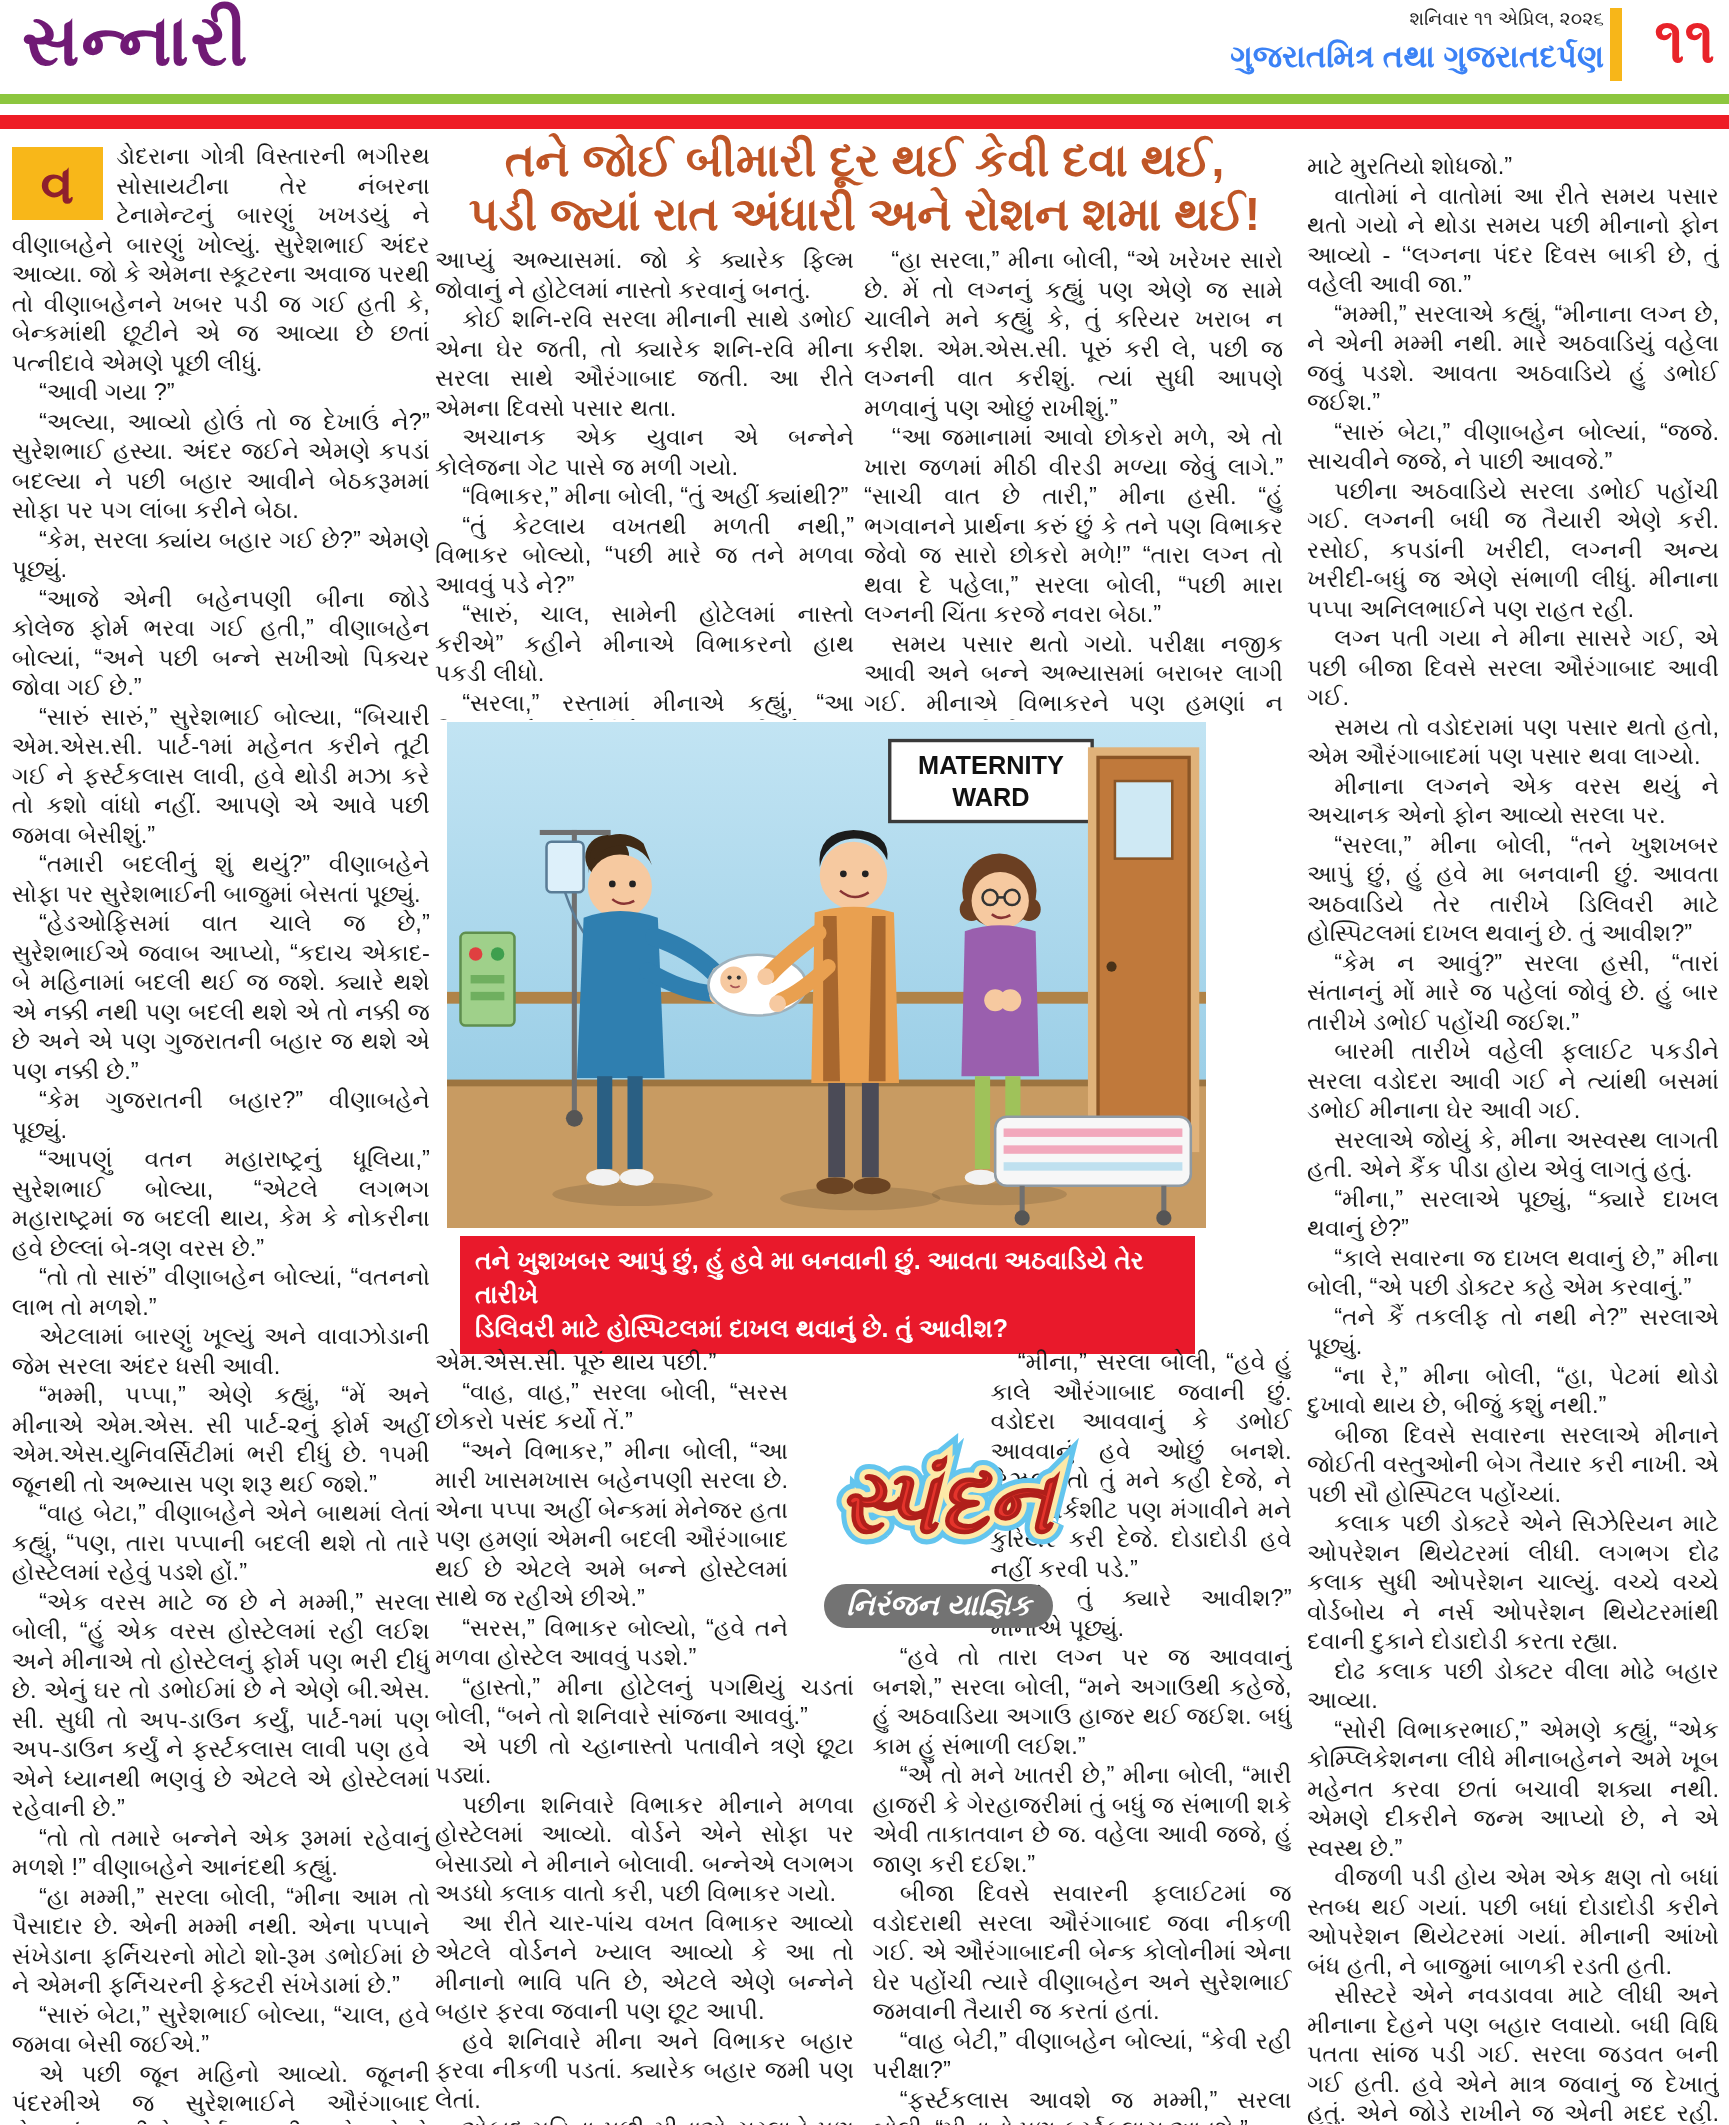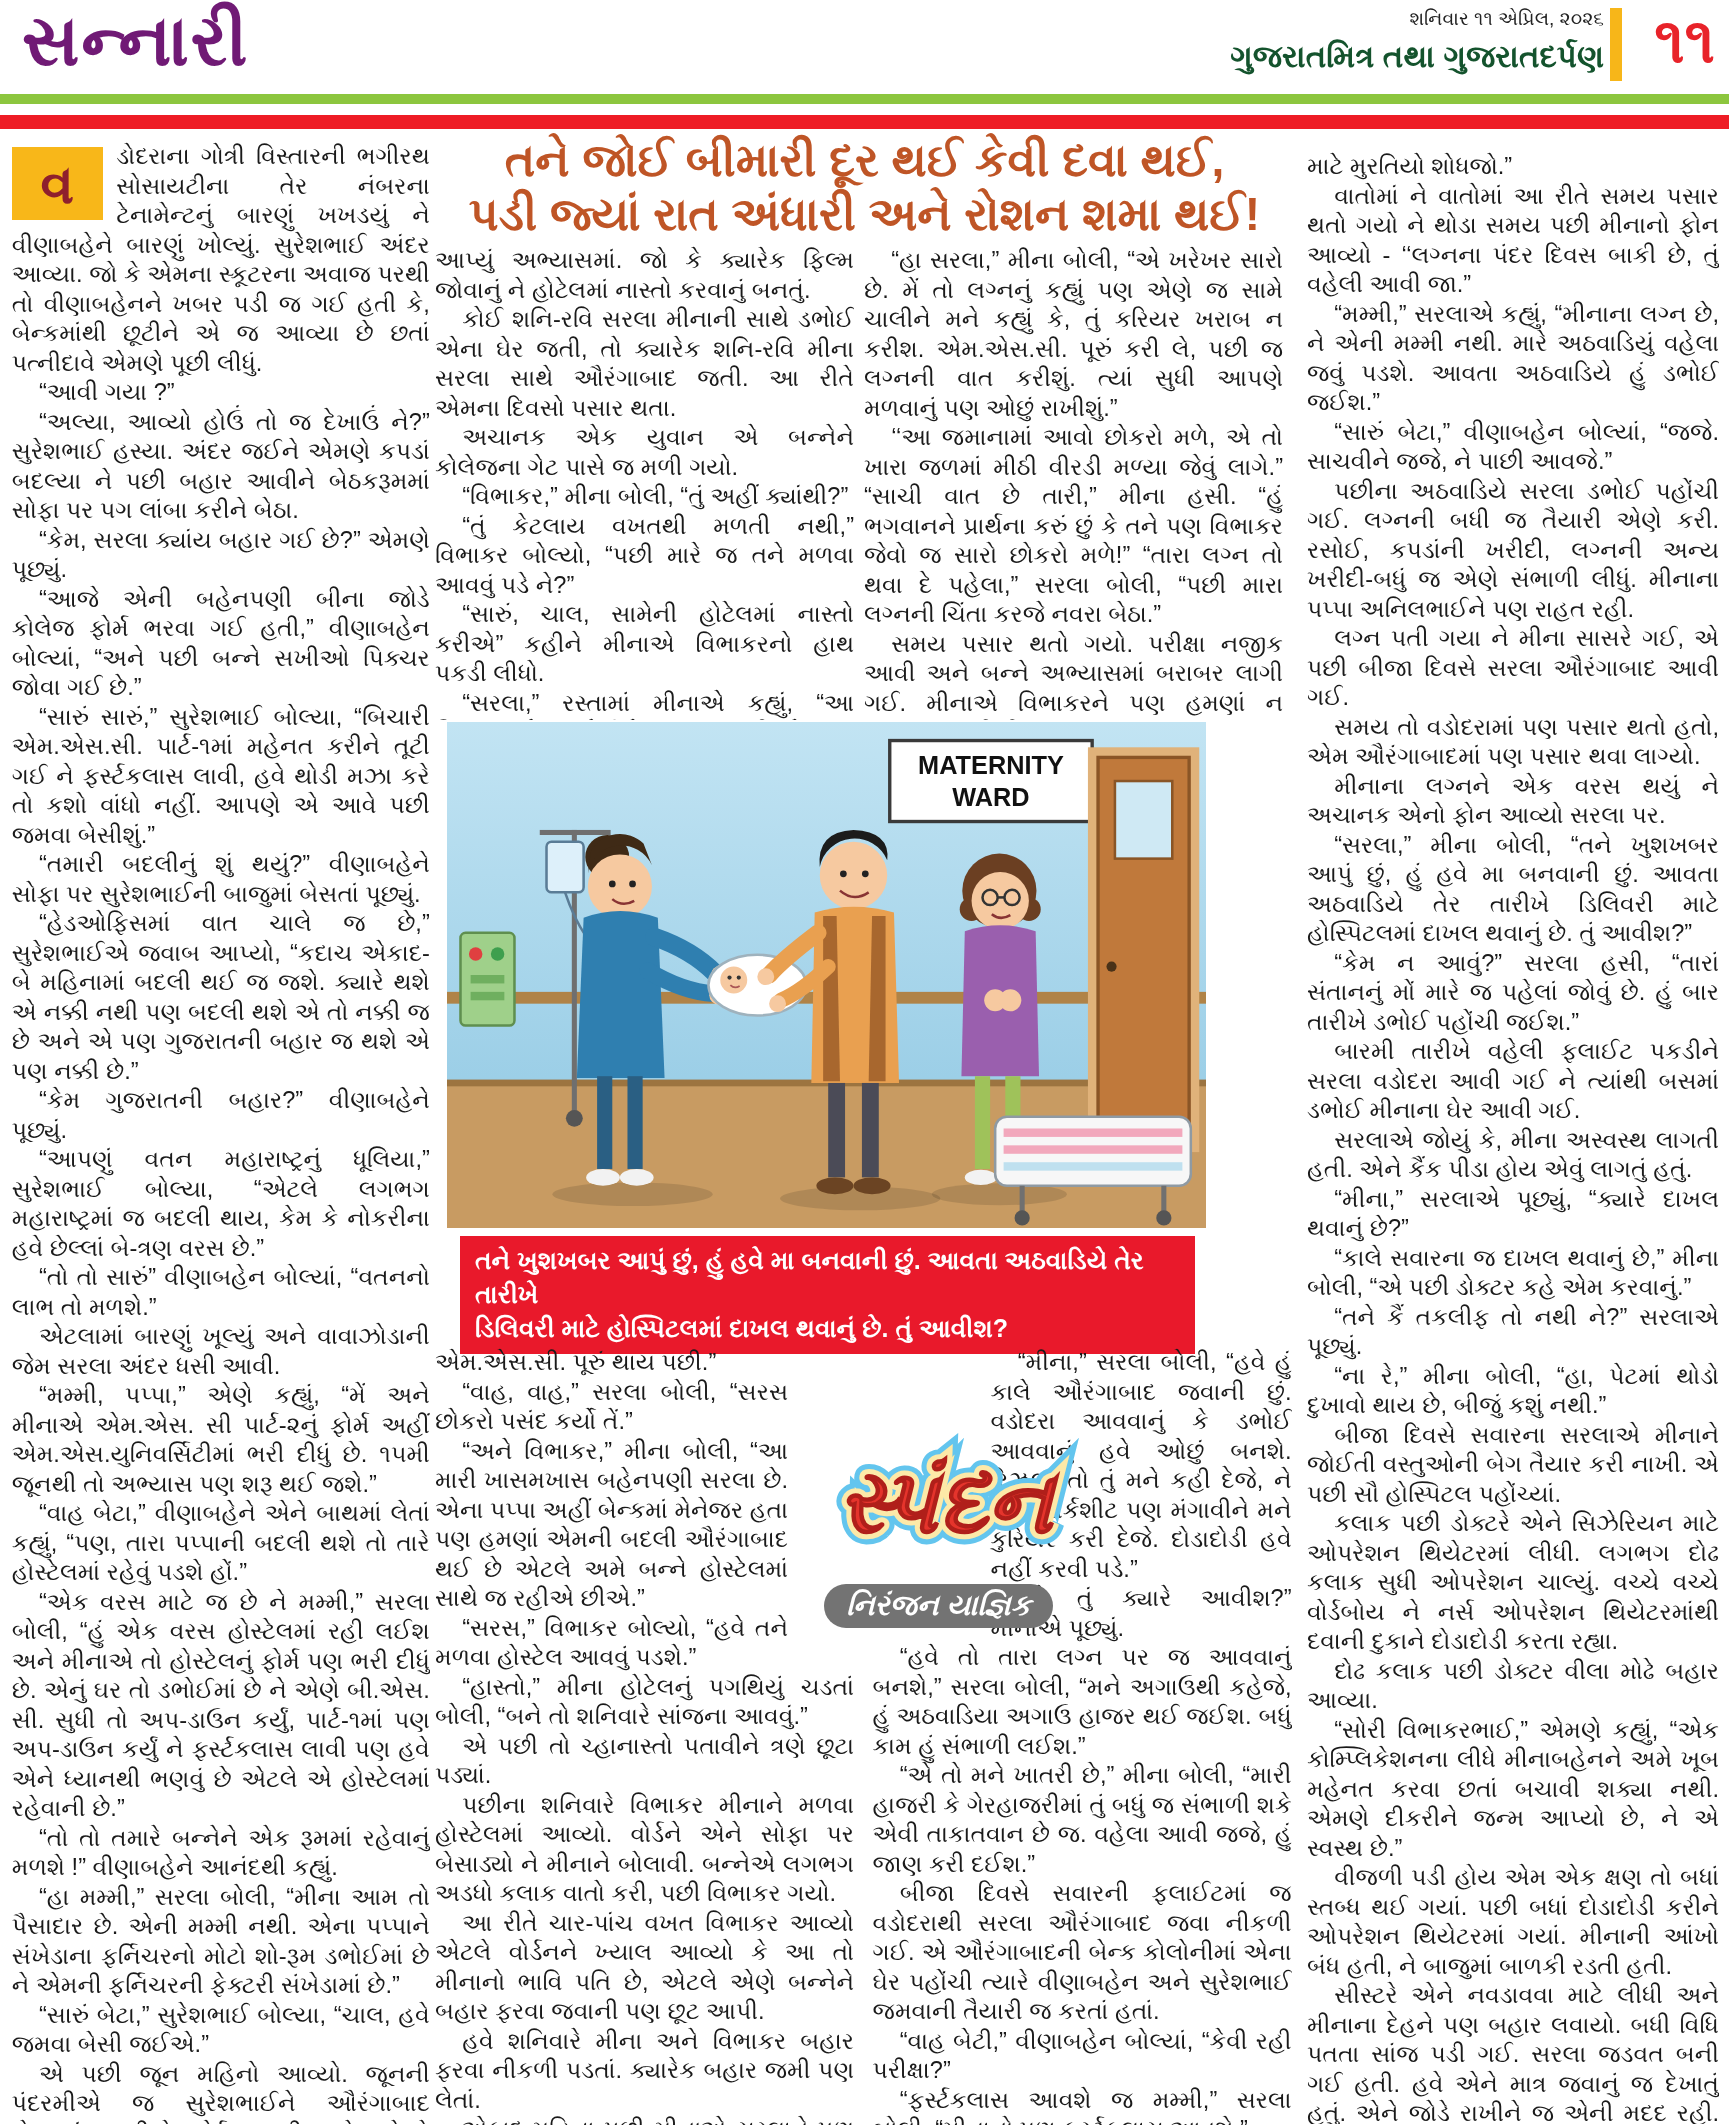--- a/index.html
+++ b/index.html
@@ -3,21 +3,21 @@
 <meta charset="utf-8">
 <style>
   html,body{margin:0;padding:0;background:#ffffff;}
   .page{position:relative;width:1730px;height:2126px;background:#fff;overflow:hidden;
         font-family:"Liberation Sans", sans-serif;color:#1a1a1a;}
   
   .masthead{position:absolute;left:22px;top:5px;font-size:71px;font-weight:bold;
             color:#701a75;letter-spacing:1.7px;line-height:1;}
   .hdr-right{position:absolute;right:126px;top:8.4px;text-align:right;}
   .hdr-date{font-size:19px;color:#222;}
-  .hdr-pub{font-size:31px;font-weight:bold;color:#14532d;margin-top:8.4px;}
+  .hdr-pub{font-size:31px;font-weight:bold;color:#3b82f6;margin-top:8.4px;}
   .yellow-bar{position:absolute;right:108px;top:8.4px;width:11.8px;height:73px;background:#f7b619;}
   .page-num{position:absolute;right:15px;top:5px;font-size:62px;font-weight:bold;color:#e8232a;}
   .rule-green{position:absolute;left:0;top:94px;width:1730px;height:10px;background:#8cc63e;}
   .rule-red{position:absolute;left:0;top:115px;width:1730px;height:14.3px;background:#ee1c25;}
   
   .headline{position:absolute;left:437px;top:133px;width:855px;text-align:center;
             color:#bf5526;font-weight:bold;font-size:46px;line-height:1.18;}
   
   .col{position:absolute;font-size:23.6px;line-height:29.5px;text-align:justify;overflow:hidden;}
   .para{margin:0;text-indent:1.15em;text-align:justify;}

